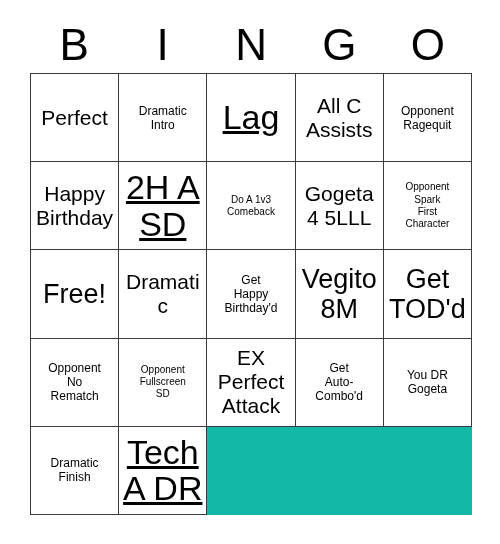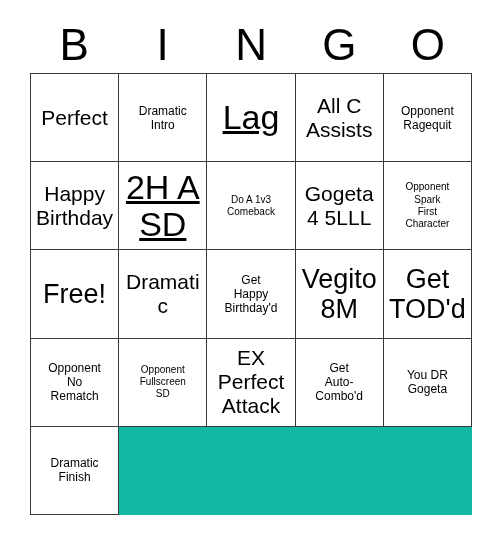--- a/index.html
+++ b/index.html
@@ -173,15 +173,19 @@
 Combo'd</span>
       </div>
       <div class="cell fs-sm">
         <span class="cell-text">You DR
 Gogeta</span>
       </div>
       <div class="cell fs-sm">
         <span class="cell-text">Dramatic
 Finish</span>
       </div>
+      <div class="cell fs-xl">
+        <span class="cell-text">Tech
+A DR</span>
+      </div>
     </div>
 
 </div>
 
 </body></html>

